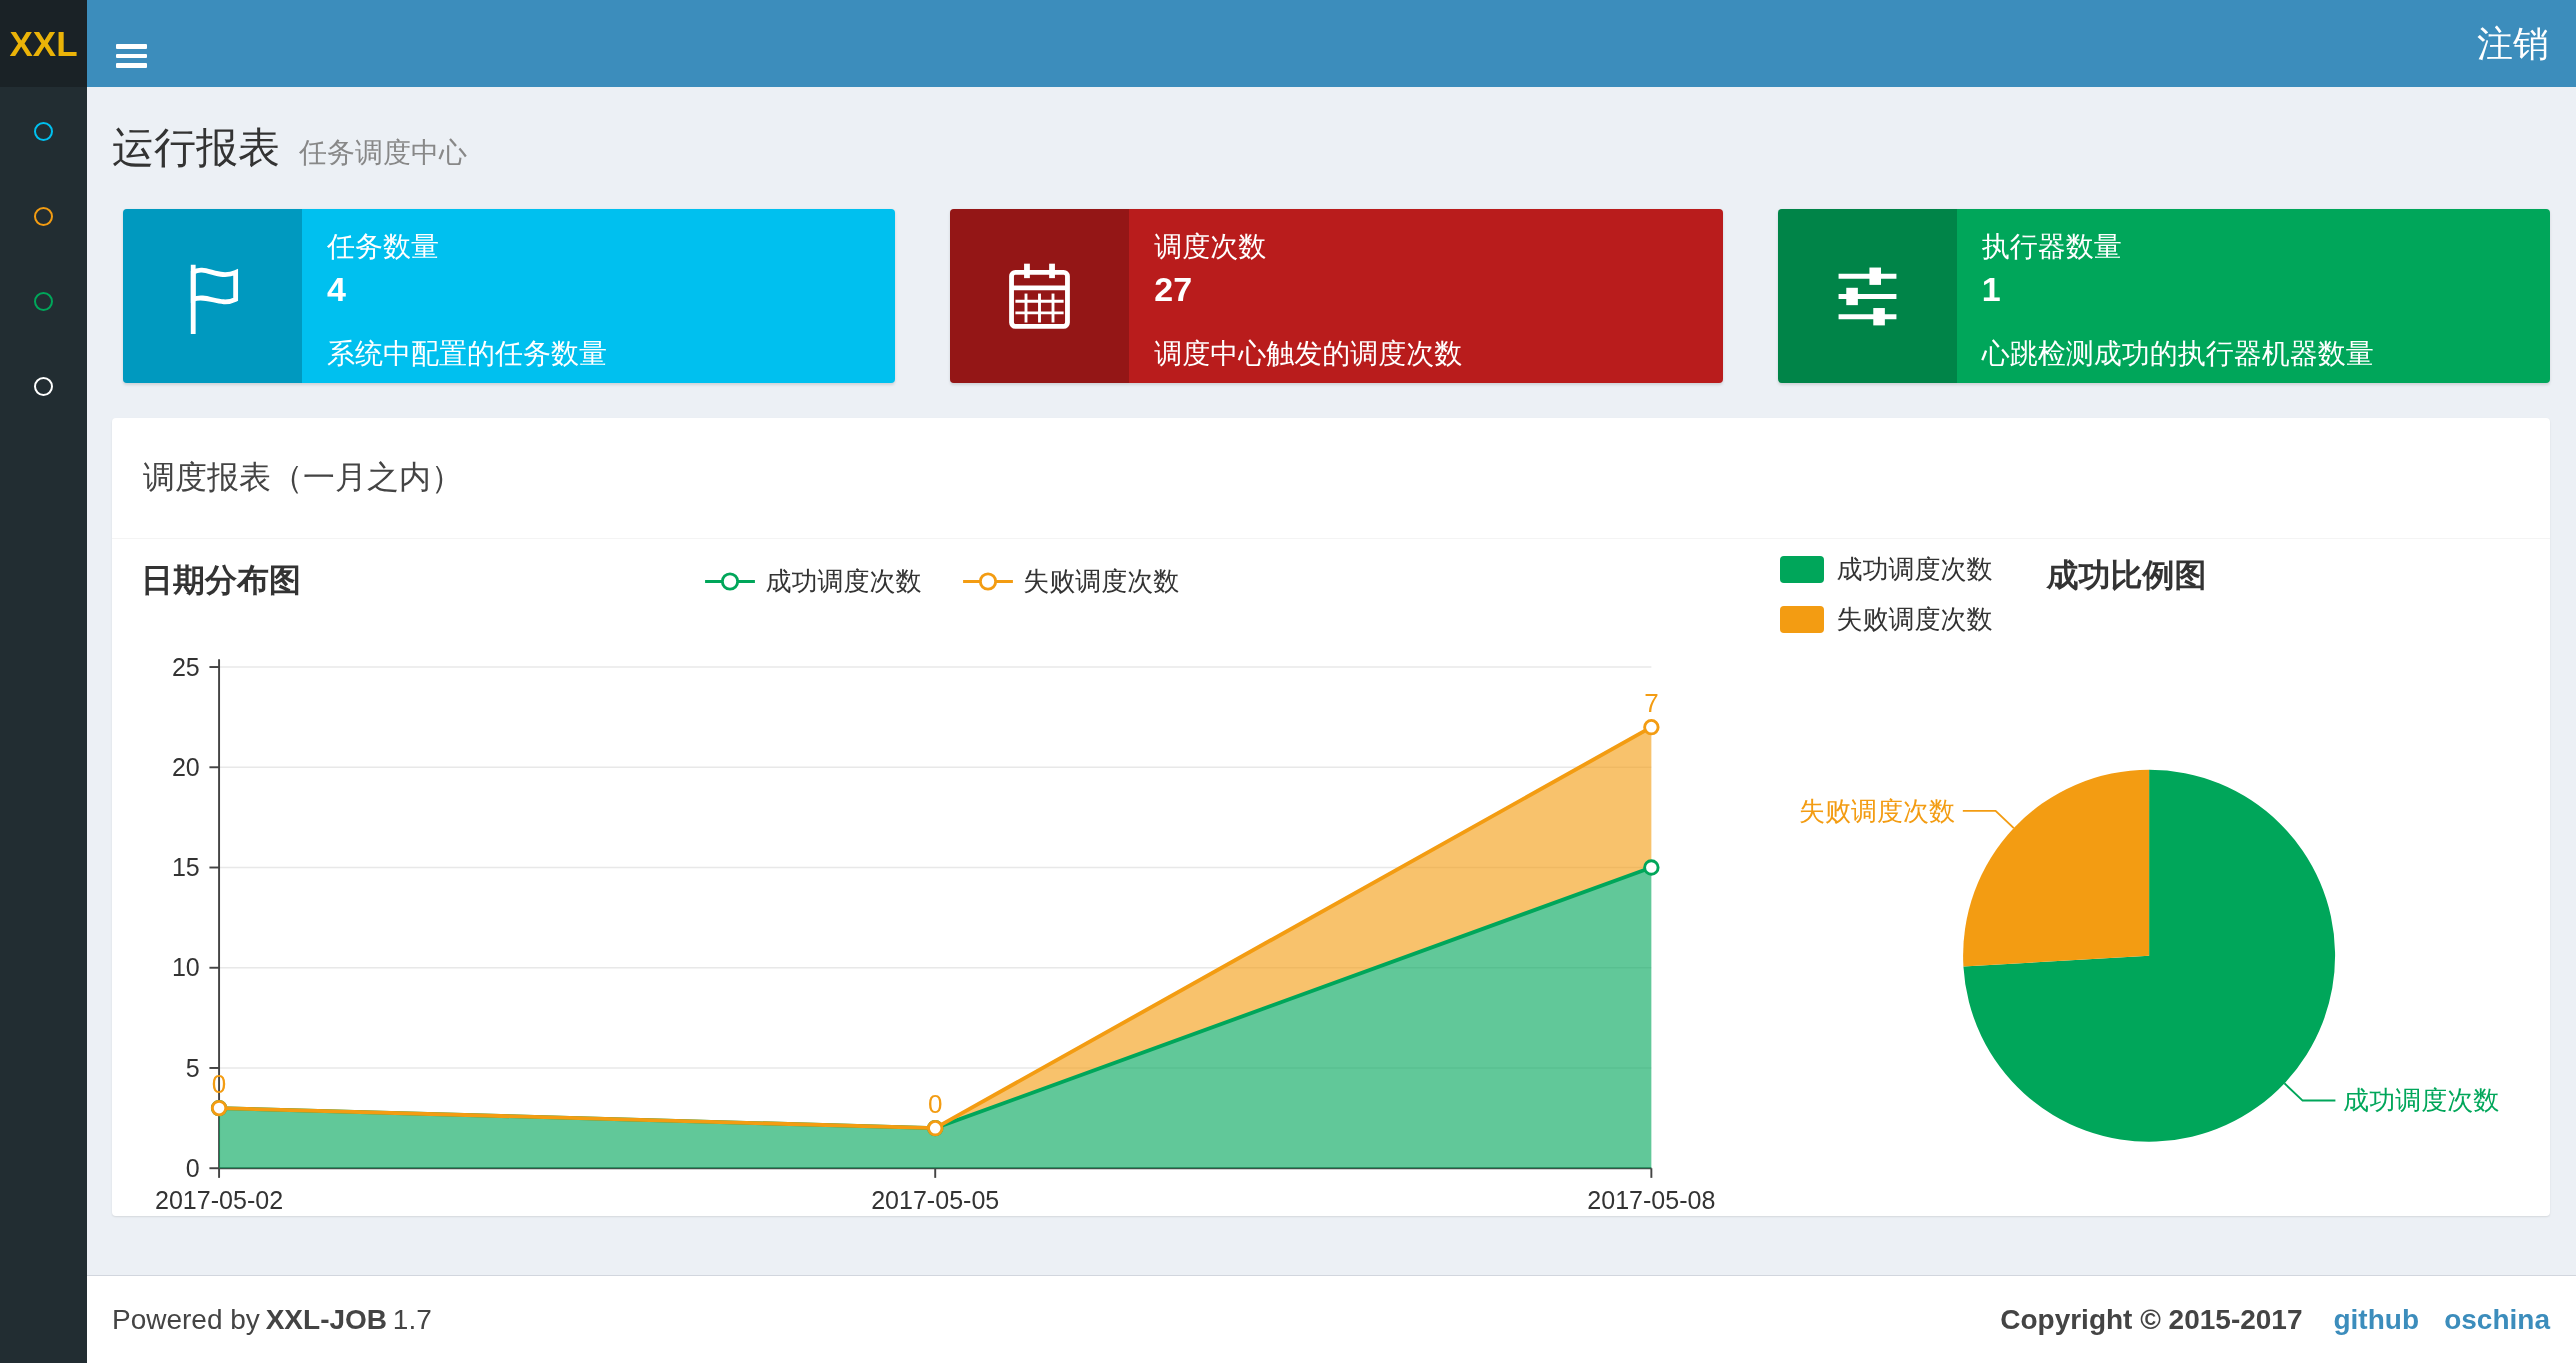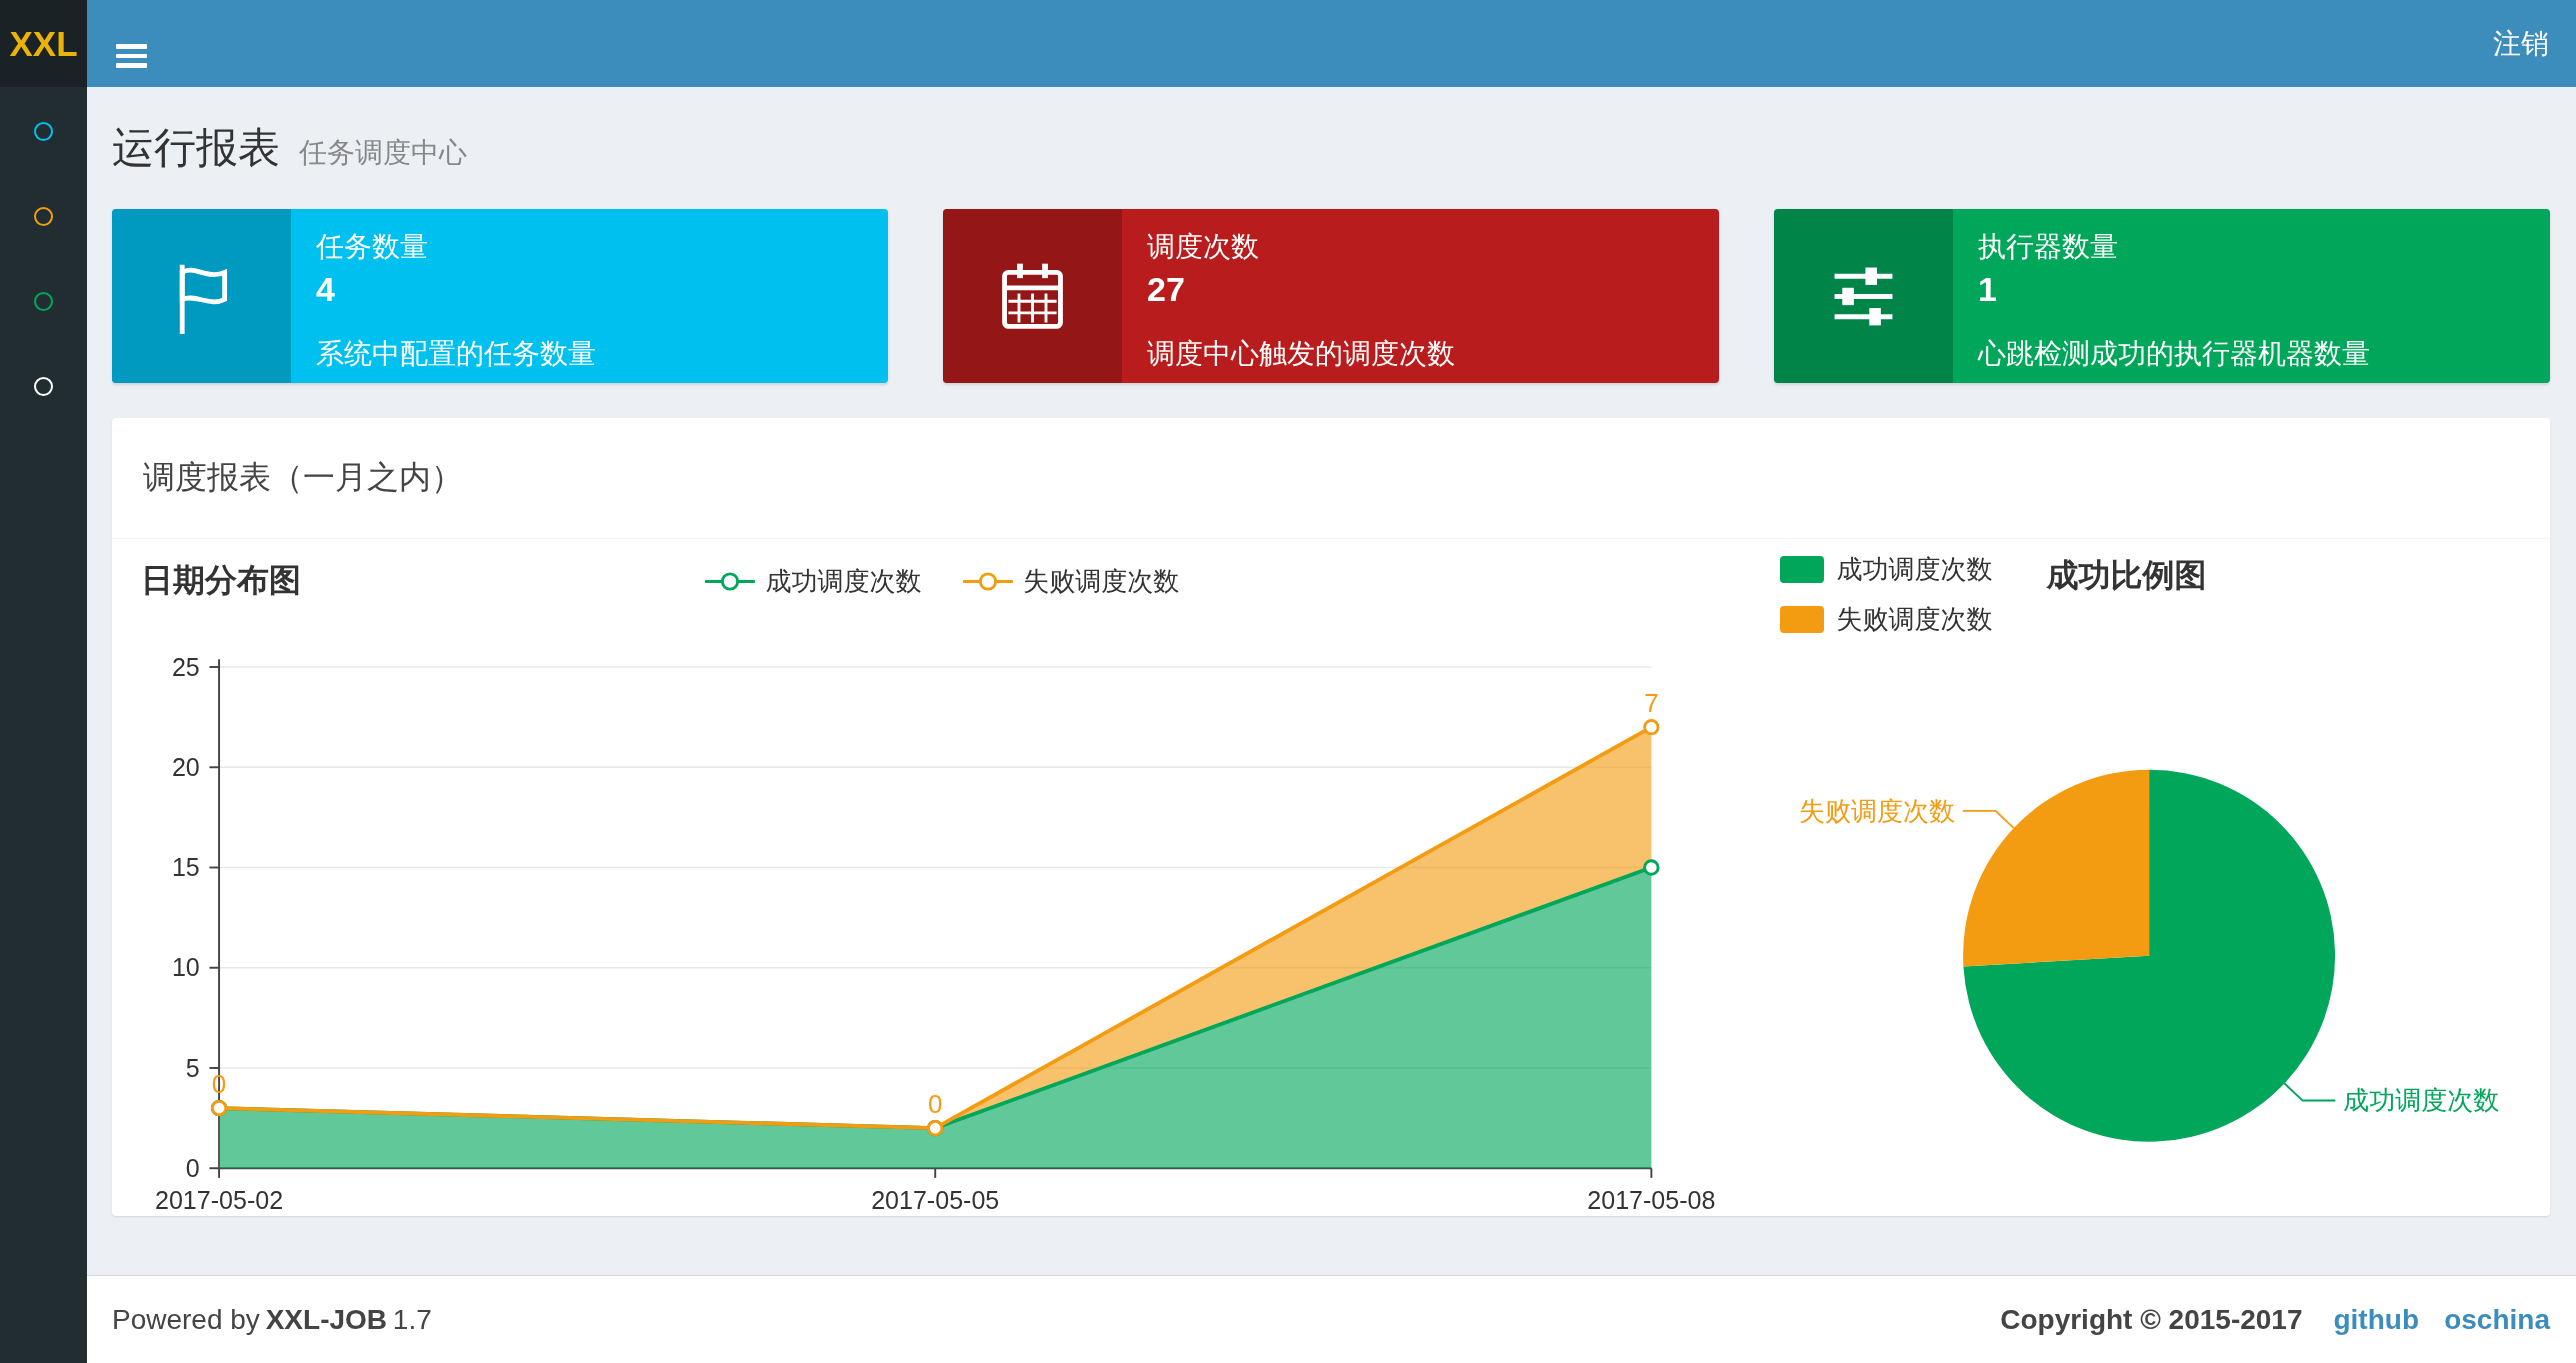--- a/index.html
+++ b/index.html
@@ -12,32 +12,32 @@
     width:2576px;height:1363px;position:relative;overflow:hidden;
     background:var(--content-bg);
     font-family:"Liberation Sans","DejaVu Sans",sans-serif;color:var(--text-color);
   }
   
   .navbar{position:absolute;left:0;top:0;width:2576px;height:87px;background:var(--navbar-bg);z-index:6;}
   .logo{position:absolute;left:0;top:0;width:87px;height:87px;background:var(--logo-bg);
     color:#eab308;font-weight:bold;font-size:35px;display:flex;align-items:center;justify-content:center;cursor:pointer;}
   .hamburger{position:absolute;left:87px;top:0;width:89px;height:87px;background:none;border:none;cursor:pointer;padding-top:26px;}
   .hamburger .bar{display:block;width:31px;height:4.8px;background:#fff;margin:4.8px auto;border-radius:1px;}
-  .logout{position:absolute;right:0;top:0;height:102px;line-height:87px;padding:0 27px;color:#fff;font-size:28px;text-decoration:none;cursor:pointer;}
+  .logout{position:absolute;right:0;top:0;height:102px;line-height:87px;padding:0 27px;color:#fff;font-size:36px;text-decoration:none;cursor:pointer;}
   
   .sidebar{position:absolute;left:0;top:87px;width:87px;height:1276px;background:var(--sidebar-bg);z-index:5;padding-top:1.9px;}
   .side-item{display:flex;align-items:center;justify-content:center;height:85px;width:87px;cursor:pointer;}
   .circle-icon{width:19px;height:19px;border:2.9px solid #fff;border-radius:50%;display:block;}
   
   .content{position:absolute;left:87px;top:87px;width:2489px;height:1188px;background:var(--content-bg);}
   .content-header{padding:25px 26px 0 25px;}
   .page-title{margin:7.7px 0 0 0;font-size:42px;font-weight:normal;color:#333;display:flex;align-items:baseline;gap:19px;}
   .page-title small{font-size:28px;color:#888;font-weight:normal;font-family:Liberation Serif, serif;}
   
-  .info-row{display:flex;gap:55px;padding:33px 26px 0 25px;}
+  .info-row{display:flex;gap:55px;padding:33px 26px 0 36px;}
   .info-box{flex:1;height:174px;border-radius:3.9px;color:#fff;display:flex;overflow:hidden;box-shadow:0 1.9px 2.9px rgba(0,0,0,0.12);}
   .info-box-icon{width:179px;display:flex;align-items:center;justify-content:center;background:rgba(0,0,0,0.2);}
   .info-box-content{flex:1;padding:19px 25px 15.4px 25px;display:flex;flex-direction:column;}
   .ib-text{font-size:28px;}
   .ib-number{font-size:34px;font-weight:bold;margin-top:4.8px;}
   .ib-progress{height:3.9px;background:rgba(0,0,0,0.25);margin:13.5px 0 11.6px 0;}
   .ib-bar{height:100%;width:100%;background:#fff;}
   .ib-desc{font-size:28px;}
   
   .panel{margin:35px 26px 0 25px;background:#fff;border-radius:3.9px;height:798px;box-shadow:0 1px 1.9px rgba(0,0,0,0.1);}

